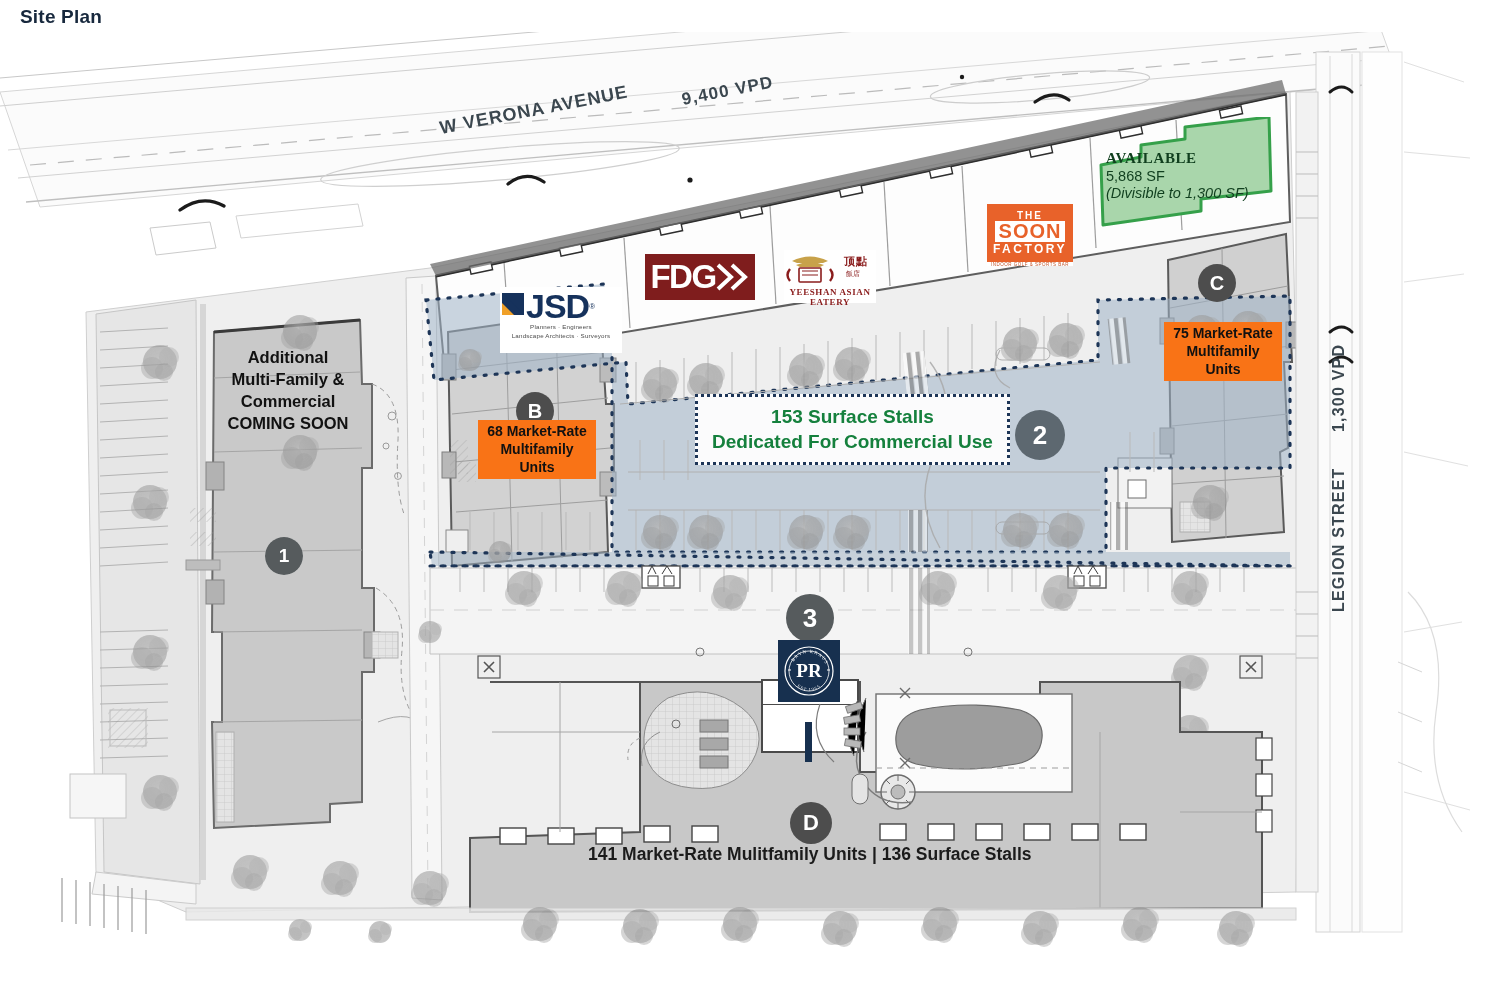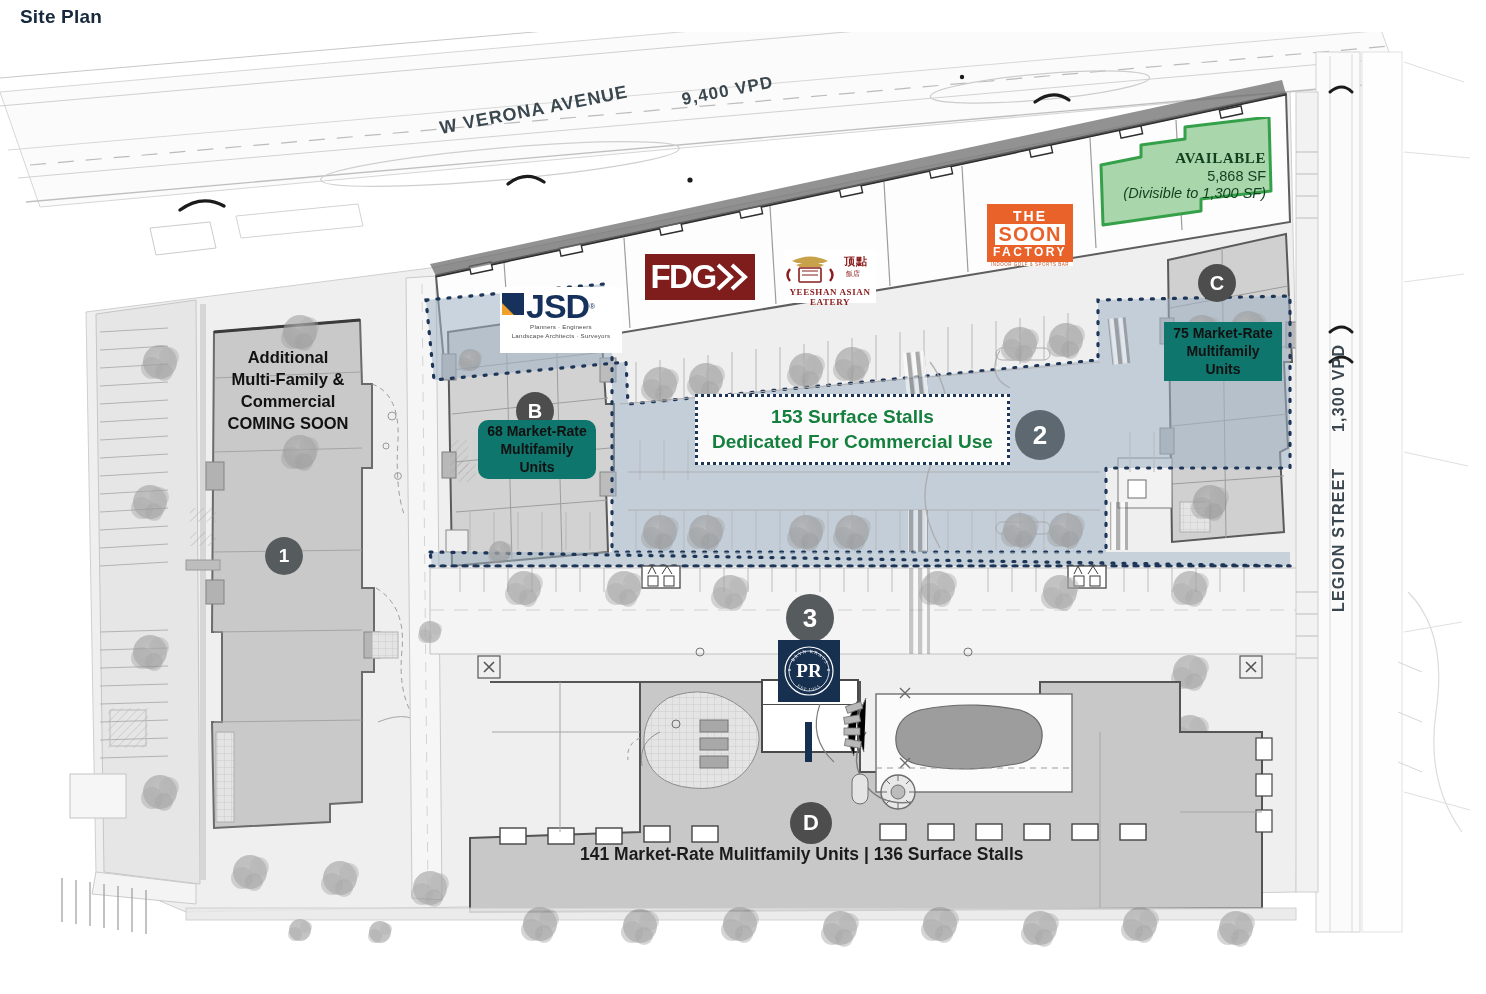--- a/index.html
+++ b/index.html
@@ -40,40 +40,40 @@
     letter-spacing: 1px;
     white-space: nowrap;
   }
   .vpd-label {
     color: #3b474f;
     font-weight: bold;
     letter-spacing: 1.2px;
     white-space: nowrap;
   }
   .avail-box {
-    text-align: right;
+    text-align: left;
     color: #103f1e;
     line-height: 1.18;
     white-space: nowrap;
   }
   .avail-box .t1 { font-family:"Liberation Serif", serif; font-weight: bold; font-size: 15px; letter-spacing: .6px; }
   .avail-box .t2 { font-size: 14.5px; }
   .avail-box .t3 { font-size: 14.5px; font-style: italic; }
 
   .coming-soon {
     width: 180px;
     text-align: center;
     color: #111;
     font-size: 16.5px;
     font-weight: bold;
     line-height: 1.33;
   }
 
   .white-label {
-    background: #0f766e;
+    background: #f97316;
     text-align: center;
     color: #111;
     font-size: 14px;
     font-weight: bold;
     line-height: 1.3;
     padding: 2px 6px;
   }
 
   .stall-callout {
     background: #fbfbfc;
@@ -85,20 +85,21 @@
     font-weight: bold;
     line-height: 1.32;
     white-space: nowrap;
   }
 
   .d-caption {
     color: #1b1b1b;
     font-size: 17.5px;
     font-weight: bold;
     white-space: nowrap;
+    margin-left: 8px;
   }
 
   .marker {
     border-radius: 50%;
     display: flex;
     align-items: center;
     justify-content: center;
     color: #ffffff;
     font-weight: bold;
   }
@@ -116,21 +117,21 @@
   }
   .jsd-tag { font-size: 6.2px; color: #4a4a4a; line-height: 1.5; letter-spacing: .2px; }
   .fdg-logo {
     background: #7f1d1d; display: flex; align-items: center; justify-content: center;
   }
   .fdg-word { color: #ffffff; font-size: 33px; font-weight: bold; letter-spacing: -1.5px; }
   .bogey {
     background: #e8622a; color: #ffffff; text-align: center;
     display: flex; flex-direction: column; align-items: center; justify-content: center;
   }
-  .bogey .b1 { font-size: 14px; letter-spacing: 2px; font-weight: bold; }
+  .bogey .b1 { font-size: 10px; letter-spacing: 2px; font-weight: bold; }
   .bogey .b2 { font-size: 20px; letter-spacing: 1px; font-weight: bold; line-height: 1.05;
                background:#ffffff; color:#e8622a; padding: 0 4px; }
   .bogey .b3 { font-size: 12px; letter-spacing: 2.5px; font-weight: bold; }
   .bogey-sub { font-size: 4.5px; color: #c2542a; letter-spacing: .5px; text-align:center; }
   .yeeshan { text-align: center; }
   .yeeshan-name { font-family:"Liberation Serif", serif; font-size: 9px; color:#8a1c1c; letter-spacing: .6px; font-weight: bold; }
   .cjk { font-family:"DejaVu Sans", sans-serif; font-size: 11px; color:#8a1c1c; font-weight: bold; letter-spacing: 1px;}
 
   .medallion {
     background: #17304f; display:flex; align-items:center; justify-content:center;
@@ -735,21 +736,21 @@
   <div class="ov marker num tint" style="left:1015px; top:378px; width:50px; height:50px; font-size:26px;">2</div>
 
   <div class="ov marker num" style="left:786px; top:562px; width:48px; height:48px; font-size:26px;">3</div>
 
   <div class="ov marker letter" style="left:516px; top:360px; width:38px; height:38px; font-size:20px;">B</div>
 
   <div class="ov marker letter" style="left:1198px; top:232px; width:38px; height:38px; font-size:20px;">C</div>
 
   <div class="ov marker letter" style="left:790px; top:770px; width:42px; height:42px; font-size:22px;">D</div>
 
-  <div class="ov white-label" style="left:478px; top:388px; width:106px;border-radius:10px;">
+  <div class="ov white-label" style="left:478px; top:388px; width:106px;">
     <div>68 Market-Rate</div>
     <div>Multifamily</div>
     <div>Units</div>
   </div>
 
   <div class="ov white-label" style="left:1164px; top:290px; width:106px;">
     <div>75 Market-Rate</div>
     <div>Multifamily</div>
     <div>Units</div>
   </div>

